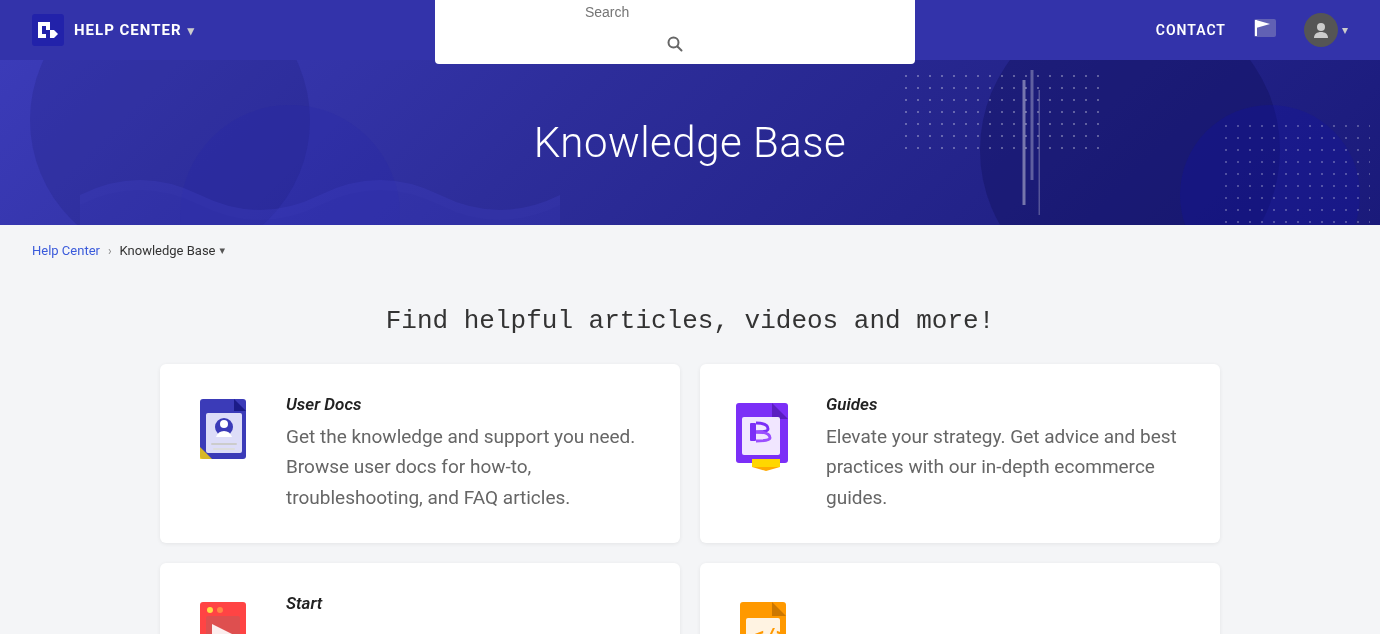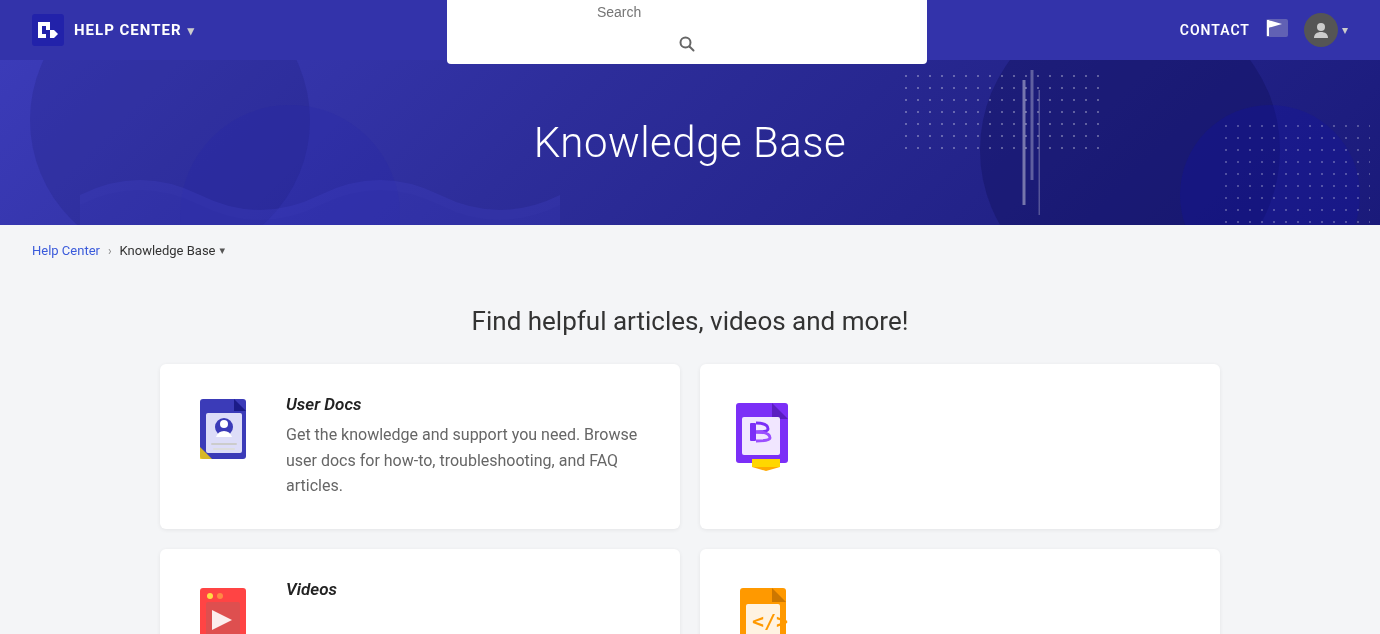--- a/index.html
+++ b/index.html
@@ -61,21 +61,21 @@
       background: #fff;
       border: none;
       padding: 8px 14px;
       cursor: pointer;
       color: #666;
       font-size: 16px;
     }
     .nav-right {
       display: flex;
       align-items: center;
-      gap: 16px;
+      gap: 28px;
     }
     .nav-contact {
       color: #fff;
       font-size: 14px;
       font-weight: 600;
       letter-spacing: 1px;
       cursor: pointer;
       text-decoration: none;
     }
     .nav-flag {
@@ -194,20 +194,21 @@
       max-width: 1100px;
       margin: 0 auto;
       padding: 0 20px 40px;
     }
     .section-title {
       text-align: center;
       font-size: 26px;
       font-weight: 400;
       color: #333;
       margin: 30px 0 28px;
+      font-family: Liberation Mono, monospace;
     }
 
     
     .cards-grid {
       display: grid;
       grid-template-columns: 1fr 1fr;
       gap: 20px;
     }
     .card {
       background: #fff;
@@ -230,21 +231,21 @@
       justify-content: center;
     }
     .card-text h3 {
       font-size: 17px;
       font-weight: 600;
       color: #222;
       margin-bottom: 8px;
       font-style: italic;
     }
     .card-text p {
-      font-size: 16px;
+      font-size: 19px;
       color: #666;
       line-height: 1.6;
     }
     .ext-icon {
       font-size: 12px;
       color: #888;
       vertical-align: super;
       margin-left: 2px;
     }
   </style>
@@ -370,20 +371,24 @@
           <rect x="10" y="18" width="38" height="38" rx="2" fill="#f8f0ff" opacity="0.95"></rect>
 
           <rect x="18" y="24" width="6" height="18" rx="1" fill="#7b2ff7"></rect>
           <path d="M24,24 Q36,24 36,30 Q36,33 24,33" stroke="#7b2ff7" stroke-width="3" fill="none"></path>
           <path d="M24,33 Q38,33 38,39 Q38,42 24,42" stroke="#9b4fff" stroke-width="3" fill="none"></path>
 
           <rect x="20" y="60" width="28" height="8" rx="0" fill="#ffd700"></rect>
           <polygon points="20,68 34,72 48,68" fill="#ffaa00"></polygon>
         </svg>
       </div>
+      <div class="card-text">
+        <h3>Guides</h3>
+        <p>Elevate your strategy. Get advice and best practices with our in-depth ecommerce guides.</p>
+      </div>
     </div>
 
     <div class="card">
       <div class="card-icon">
         <svg width="60" height="72" viewBox="0 0 60 72" fill="none" xmlns="http://www.w3.org/2000/svg">
 
           <rect x="4" y="4" width="46" height="60" rx="3" fill="#ff4444"></rect>
 
           <circle cx="14" cy="12" r="3" fill="#ffdd44"></circle>
           <circle cx="24" cy="12" r="3" fill="#ff8844"></circle>
@@ -391,21 +396,21 @@
           <rect x="10" y="18" width="34" height="36" rx="2" fill="#ff8888" opacity="0.3"></rect>
 
           <rect x="10" y="18" width="34" height="36" rx="2" fill="#222" opacity="0.15"></rect>
 
           <polygon points="16,26 36,36 16,46" fill="white" opacity="0.9"></polygon>
 
           <circle cx="8" cy="62" r="4" fill="#ffaa00"></circle>
         </svg>
       </div>
       <div class="card-text">
-        <h3>Videos</h3>
+        <h3>Start</h3>
       </div>
     </div>
 
     <div class="card">
       <div class="card-icon">
         <svg width="60" height="72" viewBox="0 0 60 72" fill="none" xmlns="http://www.w3.org/2000/svg">
 
           <rect x="4" y="4" width="46" height="60" rx="3" fill="#ff9900"></rect>
 
           <polygon points="36,4 50,18 36,18" fill="#cc7700"></polygon>

